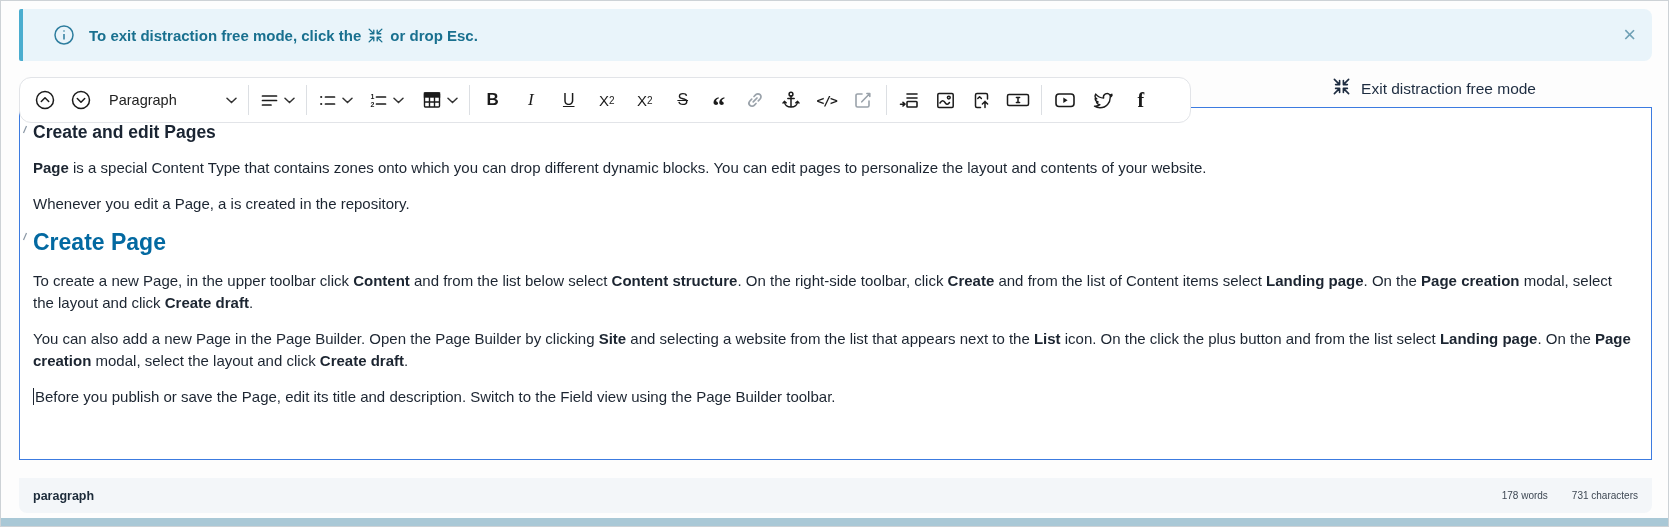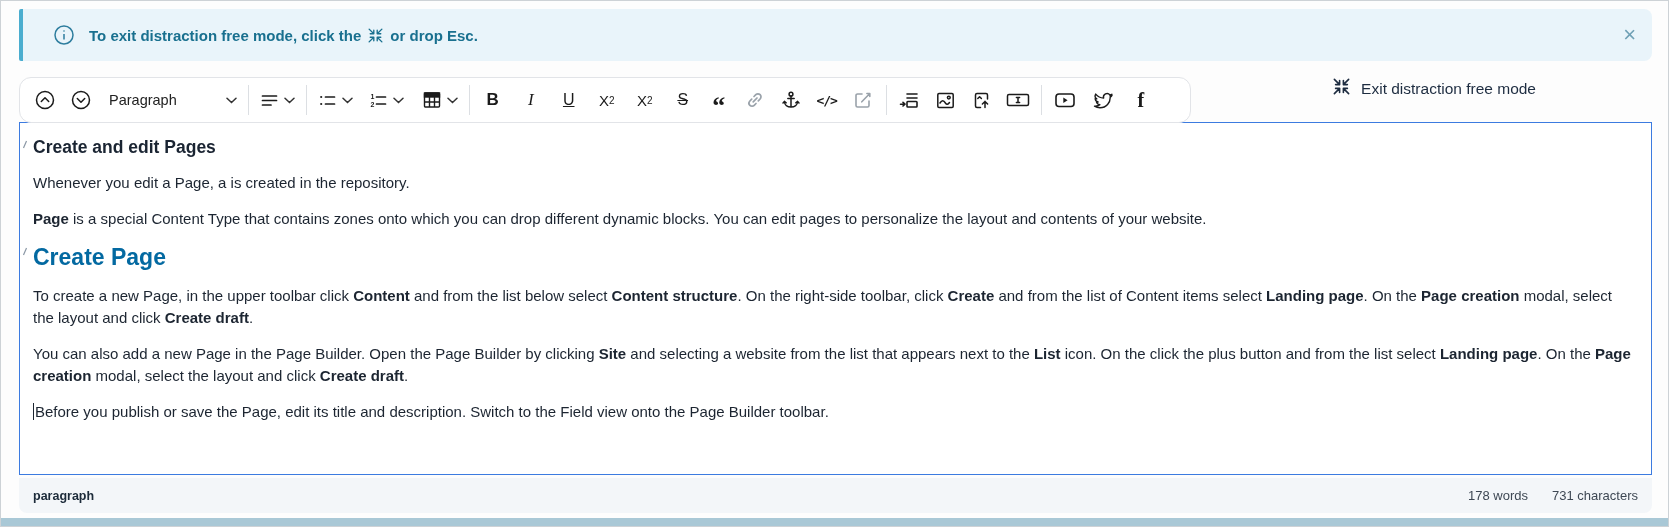--- a/index.html
+++ b/index.html
@@ -35,35 +35,35 @@
   .glyph-x { font-size:15px; }
   .glyph-x sub, .glyph-x sup { font-size:10px; }
   .glyph-q { font-family:"Liberation Serif", serif; font-size:26px; font-weight:700; line-height:10px; padding-top:12px; }
   .glyph-code { font-size:13px; font-weight:700; font-family:"DejaVu Sans Mono", monospace; letter-spacing:-1px; }
   .glyph-f { font-family:"Liberation Serif", serif; font-size:20px; font-weight:700; }
 
   .exit-btn { position:absolute; right:132px; top:76px; display:flex; align-items:center; gap:10px;
     background:none; border:none; cursor:pointer; color:#1d2c40; font-size:15.5px; font-family:"Liberation Sans",sans-serif; }
 
   
-  .editor { position:absolute; left:18px; top:121px; width:1633px; height:353px;
+  .editor { position:absolute; left:18px; top:106px; width:1633px; height:353px;
     background:#fff; border:1.5px solid #3c7be0; padding:12px 18px 12px 13px; overflow:hidden; }
   .editor h3 { font-size:17.5px; font-weight:700; color:#1a2432; margin:2px 0 14px; position:relative; }
   .editor h2 { font-size:23px; font-weight:700; color:#0369a1; margin:4px 0 14px; position:relative; }
   .editor p { font-size:15px; line-height:22px; color:#1c2531; margin:14px 0; }
   .editor p strong, .editor h3 strong, .editor h2 strong { font-weight:700; }
   .block-marker { position:absolute; left:-11px; top:3px; width:6px; height:9px; }
   .block-marker svg { display:block; }
   .caret { display:inline-block; width:1px; height:17px; background:#1c2531; vertical-align:-3px; margin-right:1px; }
 
   
   .statusbar { position:absolute; left:18px; top:477px; width:1633px; height:35px;
     background:#f3f6f9; border-radius:0 0 8px 8px; display:flex; align-items:center; }
   .status-type { margin-left:14px; font-size:12.5px; font-weight:700; color:#1c2b3a; }
-  .status-counts { margin-left:auto; margin-right:14px; display:flex; gap:24px; font-size:13px; color:#3e4854; }
+  .status-counts { margin-left:auto; margin-right:14px; display:flex; gap:24px; font-size:10px; color:#3e4854; }
 </style>
 </head>
 <body>
 
 <div class="frame">
 
   <div class="banner">
     <span class="banner-info">
       <svg width="22" height="22" viewBox="0 0 22 22" fill="none" stroke="#2d7d9e" stroke-width="1.5">
         <circle cx="11" cy="11" r="9"></circle>
@@ -274,30 +274,30 @@
     </span>
     <span>Exit distraction free mode</span>
   </button>
 
   <div class="editor">
     <h3><span class="block-marker">
           <svg width="6" height="9" viewBox="0 0 6 9" stroke="#8a97a5" stroke-width="1.2" fill="none">
             <path d="M4.5 1 L1.5 8"></path>
           </svg>
         </span><strong>Create and edit Pages</strong></h3>
+    <p><strong>Page</strong><span> is a special Content Type that contains zones onto which you can drop different dynamic blocks. You can edit pages to personalize the layout and contents of your website.</span></p>
     <p><span>Whenever you edit a Page, a  is created in the repository.</span></p>
-    <p><strong>Page</strong><span> is a special Content Type that contains zones onto which you can drop different dynamic blocks. You can edit pages to personalize the layout and contents of your website.</span></p>
     <h2><span class="block-marker">
           <svg width="6" height="9" viewBox="0 0 6 9" stroke="#8a97a5" stroke-width="1.2" fill="none">
             <path d="M4.5 1 L1.5 8"></path>
           </svg>
         </span><strong>Create Page</strong></h2>
     <p><span>To create a new Page, in the upper toolbar click </span><strong>Content</strong><span> and from the list below select </span><strong>Content structure</strong><span>. On the right-side toolbar, click </span><strong>Create</strong><span> and from the list of Content items select </span><strong>Landing page</strong><span>. On the </span><strong>Page creation</strong><span> modal, select the layout and click </span><strong>Create draft</strong><span>.</span></p>
     <p><span>You can also add a new Page in the Page Builder. Open the Page Builder by clicking </span><strong>Site</strong><span> and selecting a website from the list that appears next to the </span><strong>List</strong><span> icon. On the  click the plus button and from the list select </span><strong>Landing page</strong><span>. On the </span><strong>Page creation</strong><span> modal, select the layout and click </span><strong>Create draft</strong><span>.</span></p>
-    <p><span class="caret"></span><span>Before you publish or save the Page, edit its title and description. Switch to the Field view onto the Page Builder toolbar.</span></p>
+    <p><span class="caret"></span><span>Before you publish or save the Page, edit its title and description. Switch to the Field view using the Page Builder toolbar.</span></p>
   </div>
 
   <div class="statusbar">
     <span class="status-type">paragraph</span>
     <span class="status-counts">
       <span>178 words</span>
       <span>731 characters</span>
     </span>
   </div>
 

